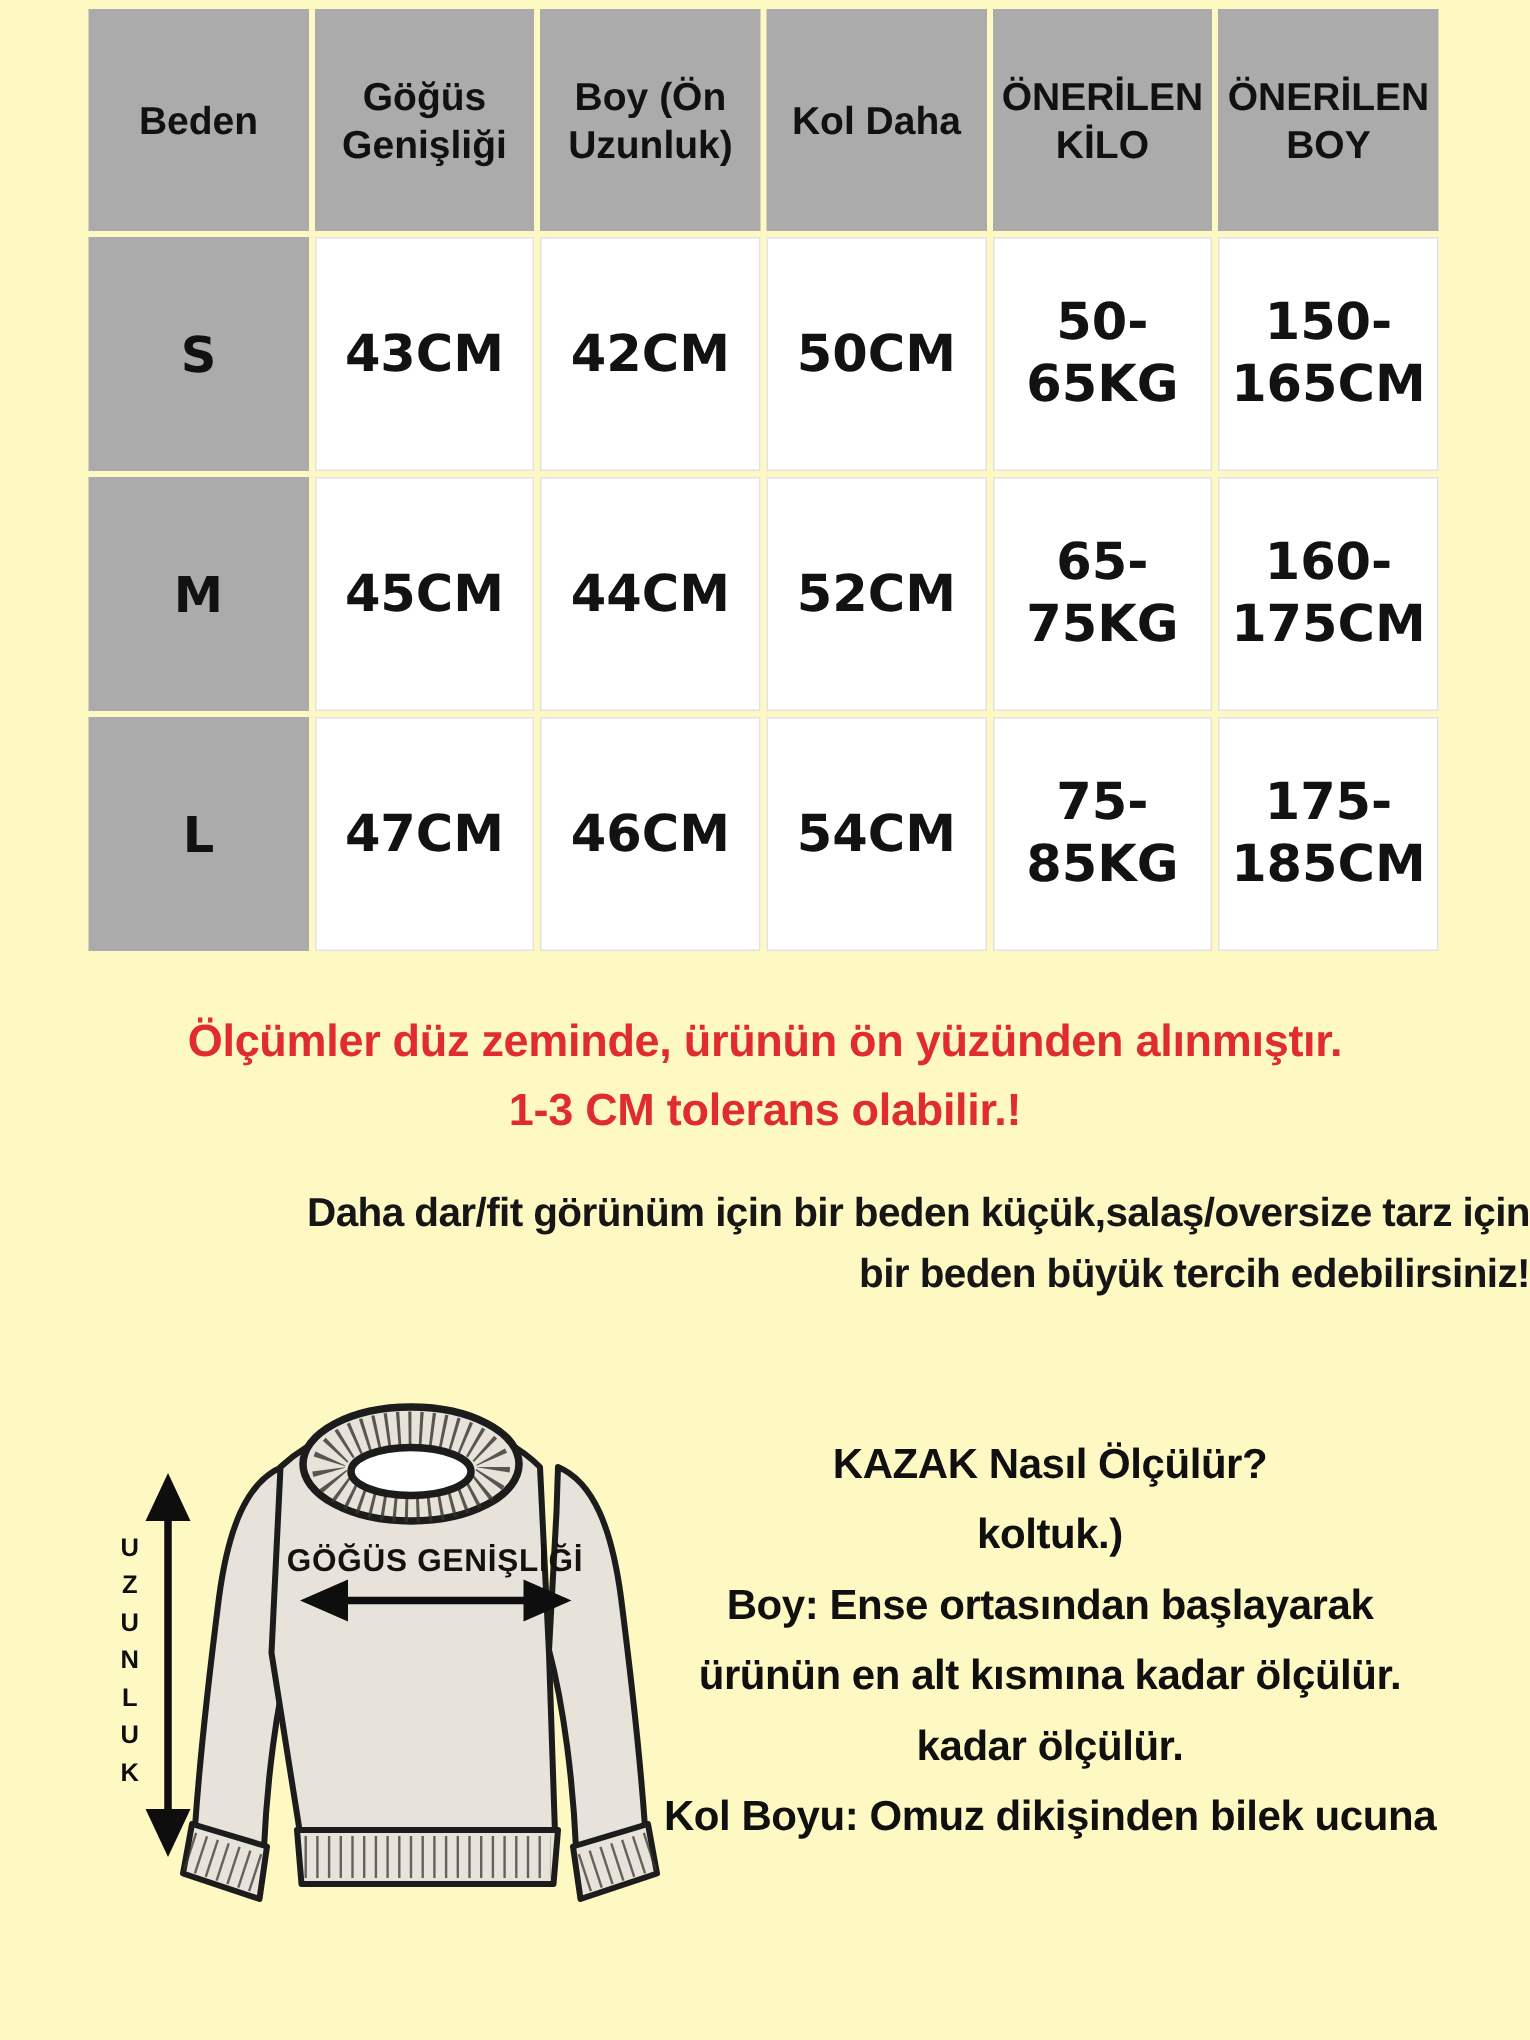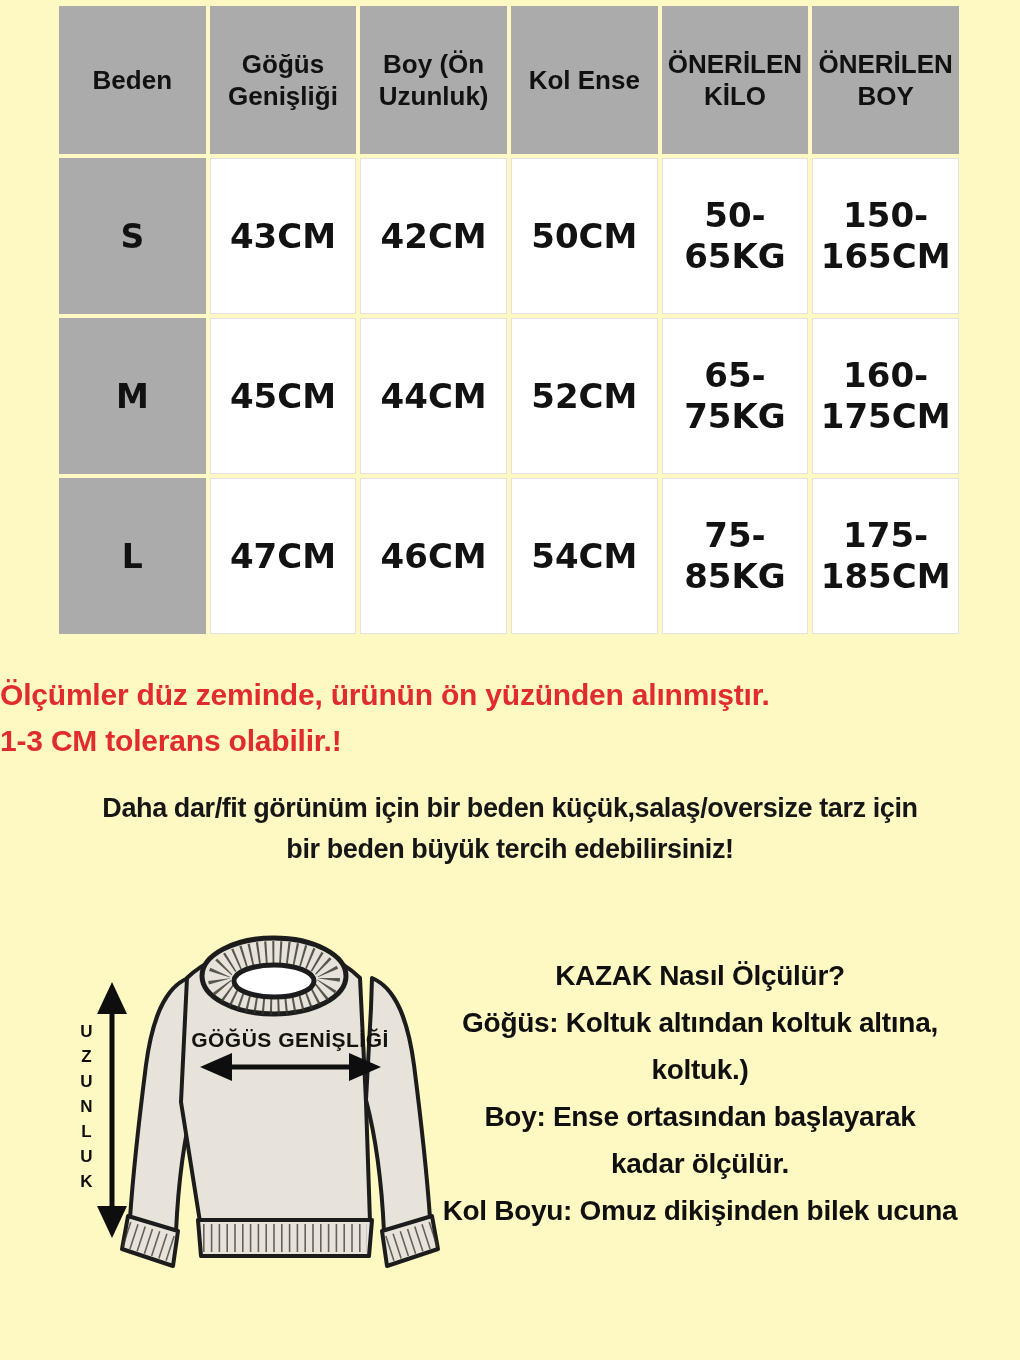--- a/index.html
+++ b/index.html
@@ -22,27 +22,27 @@
     background:#ababab; font:700 33px "DejaVu Sans", sans-serif; color:#111;
   }
   td.value-cell {
     background:#ffffff; border:1px solid #e2e2e2;
     font:700 34px/1.2 "DejaVu Sans", sans-serif; color:#121212;
     padding:0 6px; overflow-wrap:break-word;
   }
 
   
   .tolerance-note {
-    position:absolute; left:0; top:672px; width:1020px; 
+    position:absolute; left:0; top:672px; width:1020px; text-align:center;
     font:700 30px/46px "Liberation Sans", sans-serif; color:#e02c2c; letter-spacing:-0.2px;
   }
 
   
   .fit-note {
-    position:absolute; left:0; top:788px; width:1020px; text-align:center;
+    position:absolute; left:0; top:788px; width:1020px; text-align:right;
     font:700 27px/41px "Liberation Sans", sans-serif; color:#161616; letter-spacing:-0.4px;
   }
 
   
   .diagram { position:absolute; left:40px; top:920px; width:450px; height:440px; }
   .diagram svg { position:absolute; left:0; top:0; }
   .uzunluk {
     position:absolute; left:36px; top:102px;
     writing-mode:vertical-rl; text-orientation:upright;
     font:700 17px "Liberation Sans", sans-serif; letter-spacing:6px; color:#0e0e0e;
@@ -59,21 +59,21 @@
 <body>
 
 <div class="canvas">
 
   <table class="size-table">
     <thead>
       <tr>
         <th>Beden</th>
         <th>Göğüs Genişliği</th>
         <th>Boy (Ön Uzunluk)</th>
-        <th>Kol Ense</th>
+        <th>Kol Daha</th>
         <th>ÖNERİLEN KİLO</th>
         <th>ÖNERİLEN BOY</th>
       </tr>
     </thead>
     <tbody>
       <tr>
         <td class="size-cell">S</td>
         <td class="value-cell">43CM</td>
         <td class="value-cell">42CM</td>
         <td class="value-cell">50CM</td>
@@ -147,20 +147,20 @@
           <polygon points="333,147 301,133 301,161" stroke="none"></polygon>
         </g>
         <text class="chest-label" x="242" y="127" text-anchor="middle" fill="#14120e">GÖĞÜS GENİŞLİĞİ</text>
       </g>
     </svg>
     <div class="uzunluk">UZUNLUK</div>
   </div>
 
   <div class="guide">
     <div>KAZAK Nasıl Ölçülür?</div>
-    <div>Göğüs: Koltuk altından koltuk altına,</div>
     <div>koltuk.)</div>
     <div>Boy: Ense ortasından başlayarak</div>
+    <div>ürünün en alt kısmına kadar ölçülür.</div>
     <div>kadar ölçülür.</div>
     <div>Kol Boyu: Omuz dikişinden bilek ucuna</div>
   </div>
 
 </div>
 
 </body></html>

